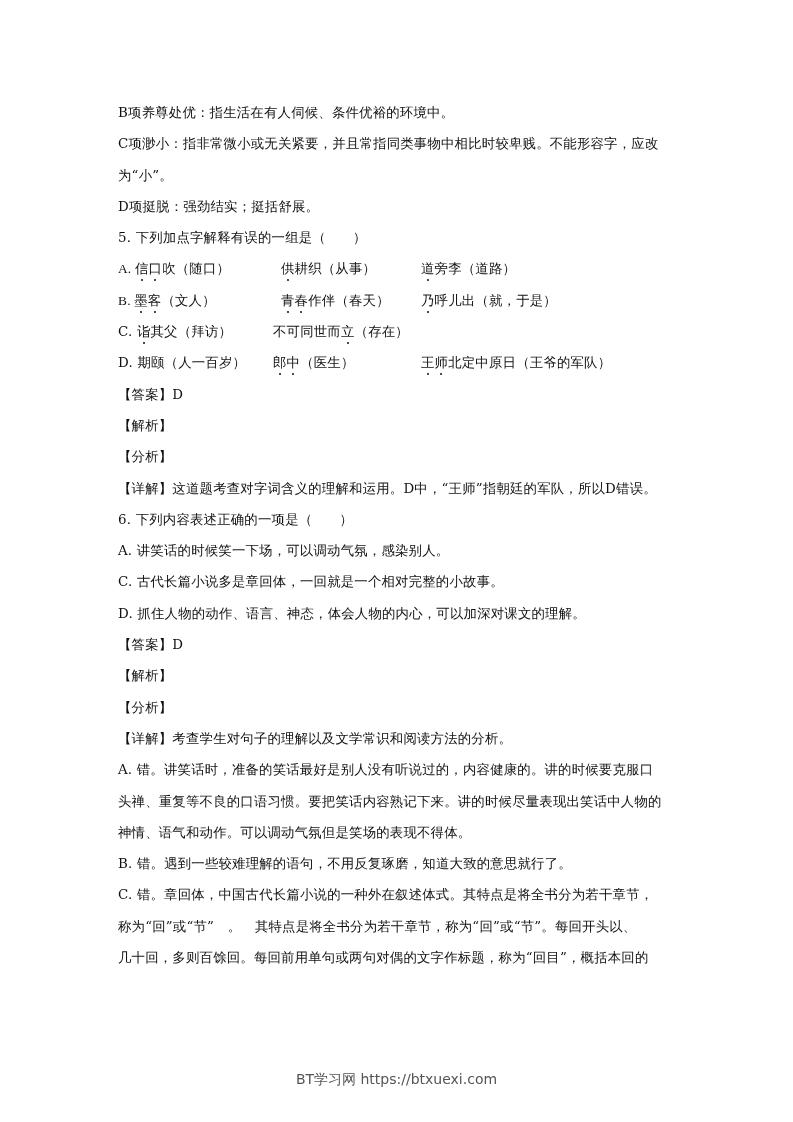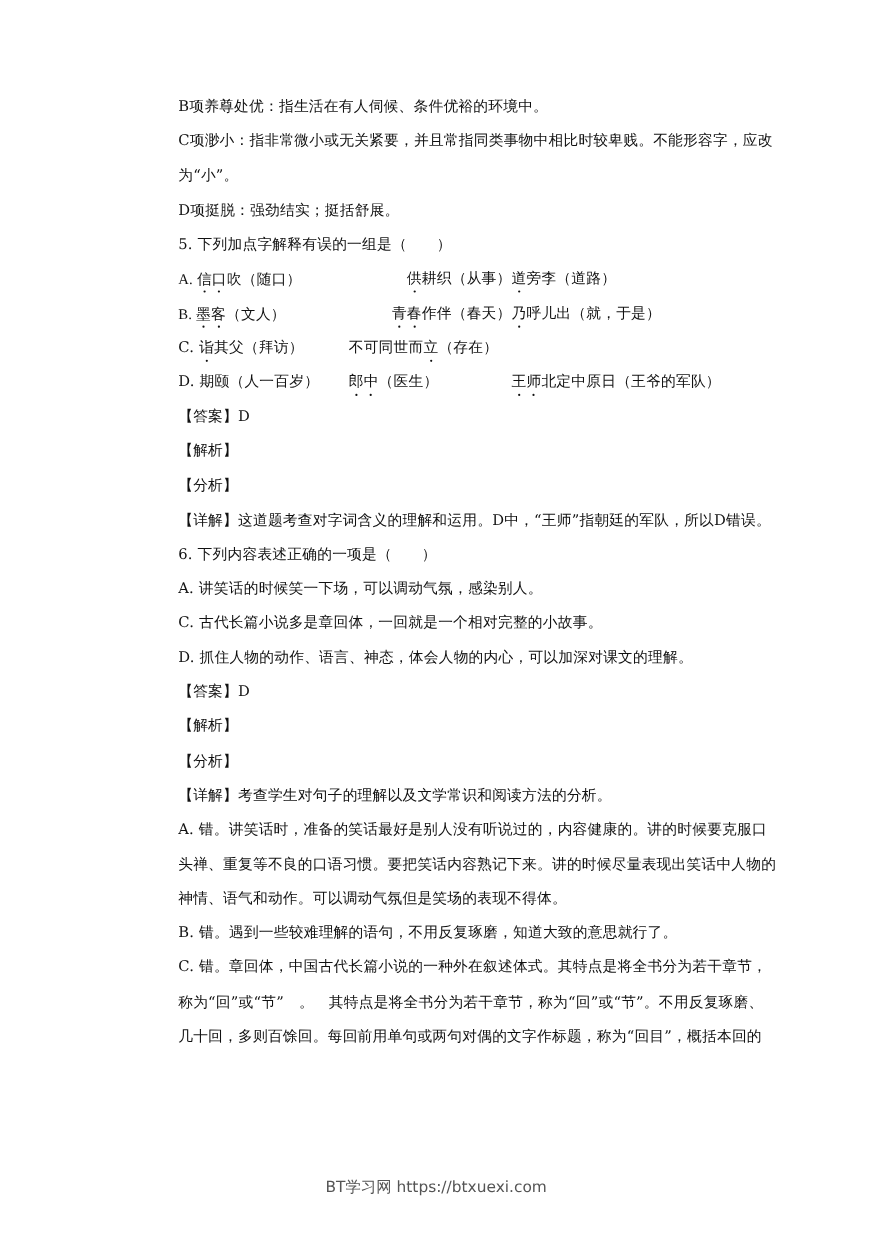--- a/index.html
+++ b/index.html
@@ -1,23 +1,23 @@
 <!DOCTYPE html>
 <html><head>
 <meta charset="utf-8">
 <style>
   html, body { margin: 0; padding: 0; background: #ffffff; }
   body { width: 793px; height: 1122px; position: relative; overflow: hidden;
          font-family: "DejaVu Serif", "Liberation Serif", serif; color: #111; }
-  .page { position: absolute; left: 118px; top: 88px; width: 570px; margin-left: 44px; }
+  .page { position: absolute; left: 118px; top: 103px; width: 570px; }
   .line { height: 31.3px; line-height: 20px; font-size: 13.4px; white-space: nowrap; letter-spacing: 0.2px; }
   .opt-row { display: flex; }
   .opt-row span.cell { display: inline-block; }
   .c1 { width: 163px; font-family: Liberation Serif, serif; }
-  .c2 { width: 140px; text-align: right; }
+  .c2 { width: 140px; }
   .dot { position: relative; }
   .dot::after { content: ""; position: absolute; left: 50%; bottom: -5px; width: 2px; height: 2px;
                 margin-left: -1px; background: #111; border-radius: 50%; }
   .footer { position: absolute; left: 0; right: 0; top: 1071px; text-align: center;
             font-family: "DejaVu Sans", sans-serif; font-size: 14px; color: #555; }
 </style>
 </head>
 <body>
 
 <div class="page">
@@ -90,17 +90,17 @@
   <div class="line">【答案】D</div>
   <div class="line">【解析】</div>
   <div class="line">【分析】</div>
   <div class="line">【详解】考查学生对句子的理解以及文学常识和阅读方法的分析。</div>
 
   <div class="line">A. 错。讲笑话时，准备的笑话最好是别人没有听说过的，内容健康的。讲的时候要克服口</div>
   <div class="line">头禅、重复等不良的口语习惯。要把笑话内容熟记下来。讲的时候尽量表现出笑话中人物的</div>
   <div class="line">神情、语气和动作。可以调动气氛但是笑场的表现不得体。</div>
   <div class="line">B. 错。遇到一些较难理解的语句，不用反复琢磨，知道大致的意思就行了。</div>
   <div class="line">C. 错。章回体，中国古代长篇小说的一种外在叙述体式。其特点是将全书分为若干章节，</div>
-  <div class="line">称为“回”或“节”　。　其特点是将全书分为若干章节，称为“回”或“节”。不用反复琢磨、</div>
+  <div class="line">称为“回”或“节”　。　其特点是将全书分为若干章节，称为“回”或“节”。每回开头以、</div>
   <div class="line">几十回，多则百馀回。每回前用单句或两句对偶的文字作标题，称为“回目”，概括本回的</div>
 </div>
 
 <div class="footer">BT学习网 https://btxuexi.com</div>
 
 </body></html>

